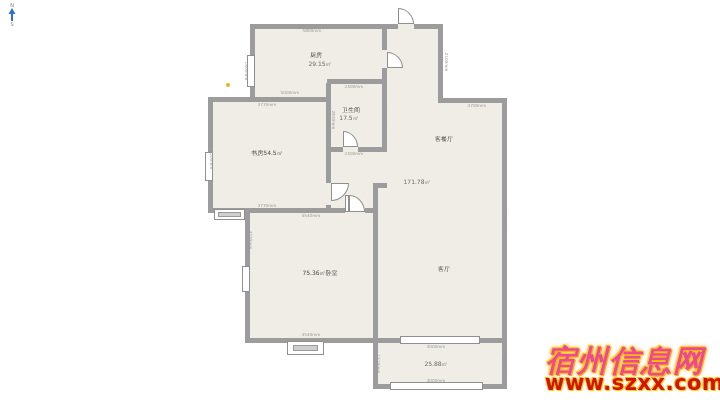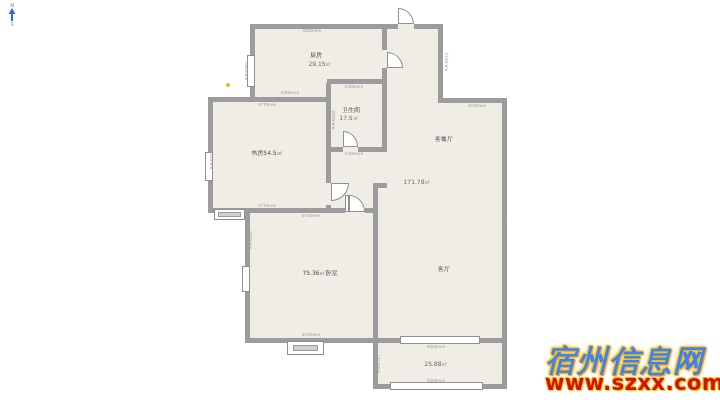--- a/index.html
+++ b/index.html
@@ -13,21 +13,21 @@
   .bayO{position:absolute;background:#ffffff;border:1px solid #8f8f8f;box-sizing:border-box;}
   .bayI{position:absolute;background:#cfcfcf;border:1px solid #9a9a9a;box-sizing:border-box;}
   .door{position:absolute;background:#ffffff;border:1px solid #8f8f8f;box-sizing:border-box;}
   .leaf{position:absolute;background:#ffffff;border:1px solid #8f8f8f;box-sizing:border-box;}
   .lbl{position:absolute;font-size:6px;line-height:7px;color:#4c4c4c;text-align:center;white-space:nowrap;}
   .area{color:#6b6b6b;}
   .dim{position:absolute;width:40px;font-size:6px;line-height:6px;color:#9b9b9b;text-align:center;transform:scale(.7);white-space:nowrap;}
   .dim.v{transform:rotate(90deg) scale(.7);}
   .compass{position:absolute;left:5px;top:2px;width:14px;text-align:center;font-size:5px;line-height:6px;color:#7d7d7d;}
   .dot{position:absolute;left:226px;top:83px;width:4px;height:4px;border-radius:50%;background:#e6b41e;}
-  .wm1{position:absolute;left:545px;top:341px;font-size:30px;font-weight:bold;font-style:italic;letter-spacing:2px;color:#3b82f6;white-space:nowrap;
+  .wm1{position:absolute;left:545px;top:341px;font-size:30px;font-weight:bold;font-style:italic;letter-spacing:2px;color:#ec4899;white-space:nowrap;
        text-shadow:0 0 2px #ffd700,1px 1px 0 #ff9d00,-1px -1px 0 #ffc800,0 0 4px #ff8a00;}
   .wm2{position:absolute;left:545px;top:371px;font-size:21px;font-weight:bold;letter-spacing:.5px;color:#cf1405;white-space:nowrap;
        text-shadow:1px 1px 0 #ffd000,-1px -1px 0 #ffb300,0 0 2px #ff7b00;}
 </style>
 </head>
 <body>
 
 <div id="stage">
 
   <div class="compass">

